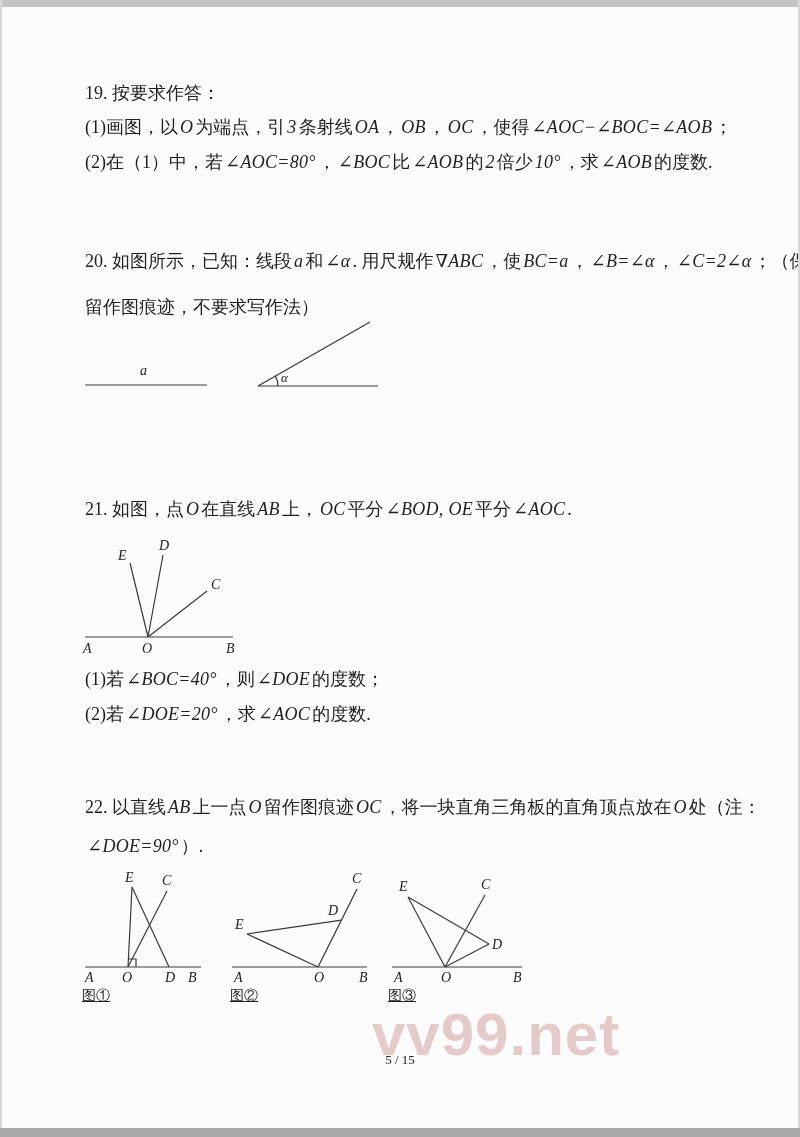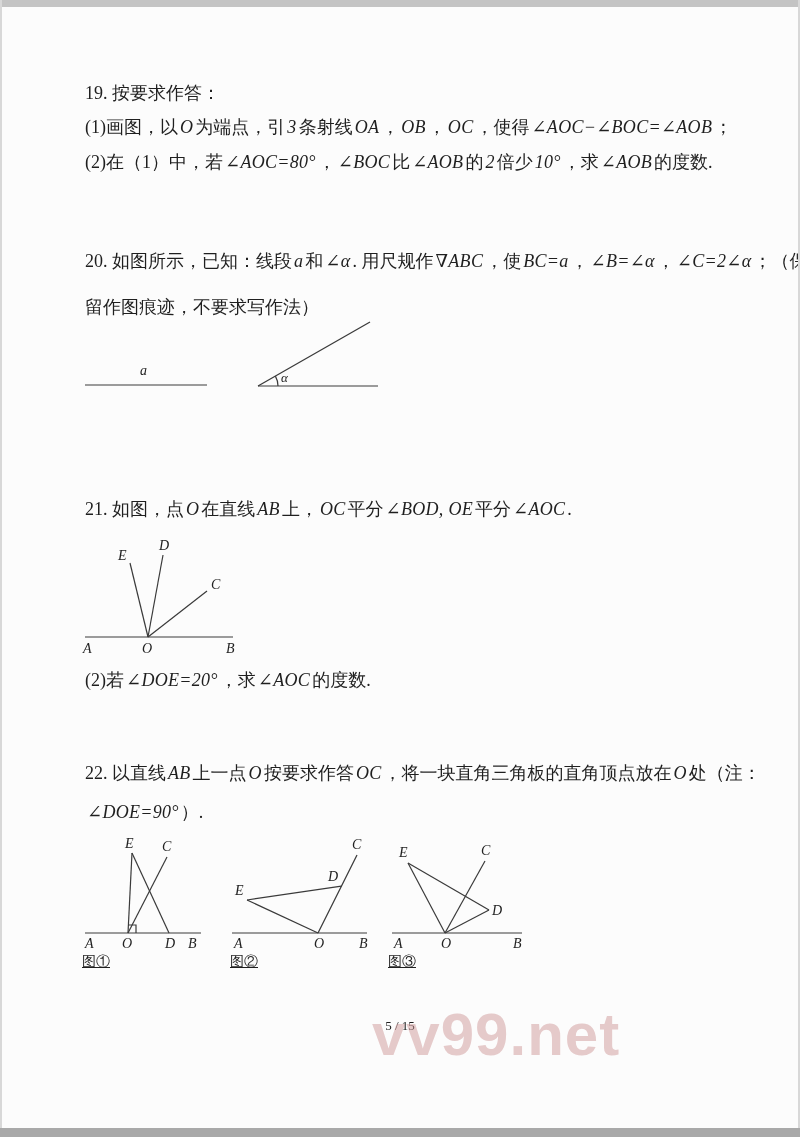--- a/index.html
+++ b/index.html
@@ -60,23 +60,24 @@
     <line x1="68" y1="103" x2="83" y2="21"></line>
     <line x1="68" y1="103" x2="127" y2="57"></line>
     <text x="38" y="26">E</text>
     <text x="79" y="16">D</text>
     <text x="131" y="55">C</text>
     <text x="3" y="119">A</text>
     <text x="62" y="119">O</text>
     <text x="146" y="119">B</text>
   </svg>
 
+  <div class="line" style="margin-top:12px"><span class="cn">(1)若</span><span class="math">∠BOC=40°</span><span class="cn">，则</span><span class="math">∠DOE</span><span class="cn">的度数；</span></div>
   <div class="line" style="margin-top:13px"><span class="cn">(2)若</span><span class="math">∠DOE=20°</span><span class="cn">，求</span><span class="math">∠AOC</span><span class="cn">的度数.</span></div>
 
-  <div class="line" style="margin-top:71px"><span class="cn">22. 以直线</span><span class="math">AB</span><span class="cn">上一点</span><span class="math">O</span><span class="cn">按要求作答</span><span class="math">OC</span><span class="cn">，将一块直角三角板的直角顶点放在</span><span class="math">O</span><span class="cn">处（注：</span></div>
+  <div class="line" style="margin-top:71px"><span class="cn">22. 以直线</span><span class="math">AB</span><span class="cn">上一点</span><span class="math">O</span><span class="cn">留作图痕迹</span><span class="math">OC</span><span class="cn">，将一块直角三角板的直角顶点放在</span><span class="math">O</span><span class="cn">处（注：</span></div>
   <div class="line" style="margin-top:17px"><span class="math">∠DOE=90°</span><span class="cn">）.</span></div>
 
   <div class="figures" style="margin-top:12px">
 
     <div class="fig">
       <svg width="122" height="118" viewBox="0 0 122 118">
         <line x1="3" y1="98" x2="119" y2="98"></line>
         <line x1="46" y1="98" x2="50" y2="18"></line>
         <line x1="46" y1="98" x2="85" y2="22"></line>
         <line x1="87" y1="98" x2="50" y2="18"></line>

